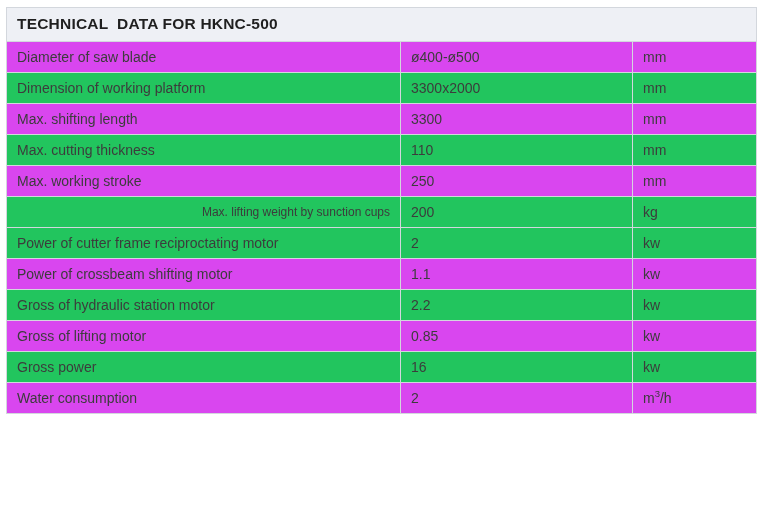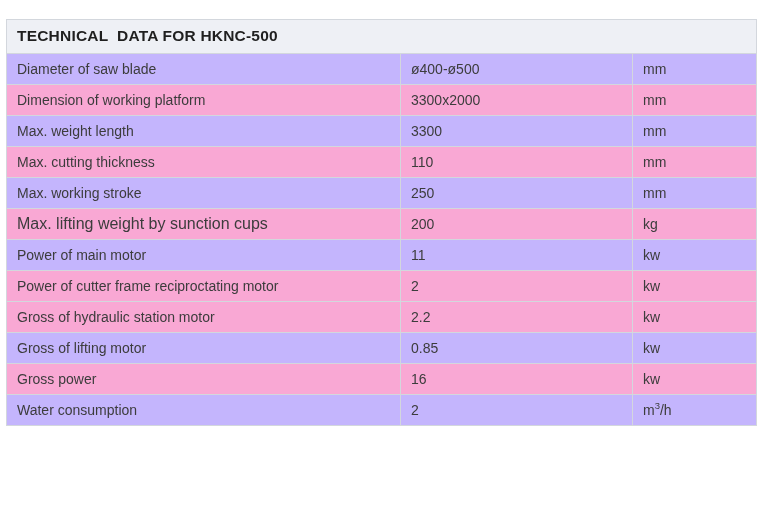--- a/index.html
+++ b/index.html
@@ -10,21 +10,21 @@
   body {
     width: 762px;
     height: 512px;
     font-family: "Liberation Sans", sans-serif;
     color: #333333;
     overflow: hidden;
   }
   .table-wrap {
     position: absolute;
     left: 6px;
-    top: 19px;
+    top: 7px;
     width: 750px;
   }
   table.spec-table {
     border-collapse: collapse;
     width: 750px;
     table-layout: fixed;
   }
   table.spec-table col.c-param { width: 394px; }
   table.spec-table col.c-value { width: 232px; }
   table.spec-table col.c-unit  { width: 124px; }
@@ -44,27 +44,28 @@
   .spec-table thead th.title-cell {
     background: #eef0f5;
     font-size: 15.5px;
     font-weight: bold;
     color: #1f1f1f;
     height: 33px;
     letter-spacing: 0.2px;
     white-space: pre;
   }
   .spec-table tbody tr.row-odd td {
-    background: #c4b5fd;
+    background: #d946ef;
   }
   .spec-table tbody tr.row-even td {
-    background: #f9a8d4;
+    background: #22c55e;
   }
   .spec-table td.small-text {
-    font-size: 16px;
+    font-size: 12px;
+    text-align: right;
   }
   .unit-sup {
     font-size: 0.68em;
     vertical-align: super;
     line-height: 0;
   }
 </style>
 </head>
 <body>
 
@@ -85,47 +86,47 @@
           <td>Diameter of saw blade</td>
           <td>ø400-ø500</td>
           <td>mm</td>
         </tr>
         <tr class="row-even">
           <td>Dimension of working platform</td>
           <td>3300x2000</td>
           <td>mm</td>
         </tr>
         <tr class="row-odd">
-          <td>Max. weight length</td>
+          <td>Max. shifting length</td>
           <td>3300</td>
           <td>mm</td>
         </tr>
         <tr class="row-even">
           <td>Max. cutting thickness</td>
           <td>110</td>
           <td>mm</td>
         </tr>
         <tr class="row-odd">
           <td>Max. working stroke</td>
           <td>250</td>
           <td>mm</td>
         </tr>
         <tr class="row-even">
           <td class="small-text">Max. lifting weight by sunction cups</td>
           <td>200</td>
           <td>kg</td>
         </tr>
-        <tr class="row-odd">
-          <td>Power of main motor</td>
-          <td>11</td>
-          <td>kw</td>
-        </tr>
         <tr class="row-even">
           <td>Power of cutter frame reciproctating motor</td>
           <td>2</td>
+          <td>kw</td>
+        </tr>
+        <tr class="row-odd">
+          <td>Power of crossbeam shifting motor</td>
+          <td>1.1</td>
           <td>kw</td>
         </tr>
         <tr class="row-even">
           <td>Gross of hydraulic station motor</td>
           <td>2.2</td>
           <td>kw</td>
         </tr>
         <tr class="row-odd">
           <td>Gross of lifting motor</td>
           <td>0.85</td>

